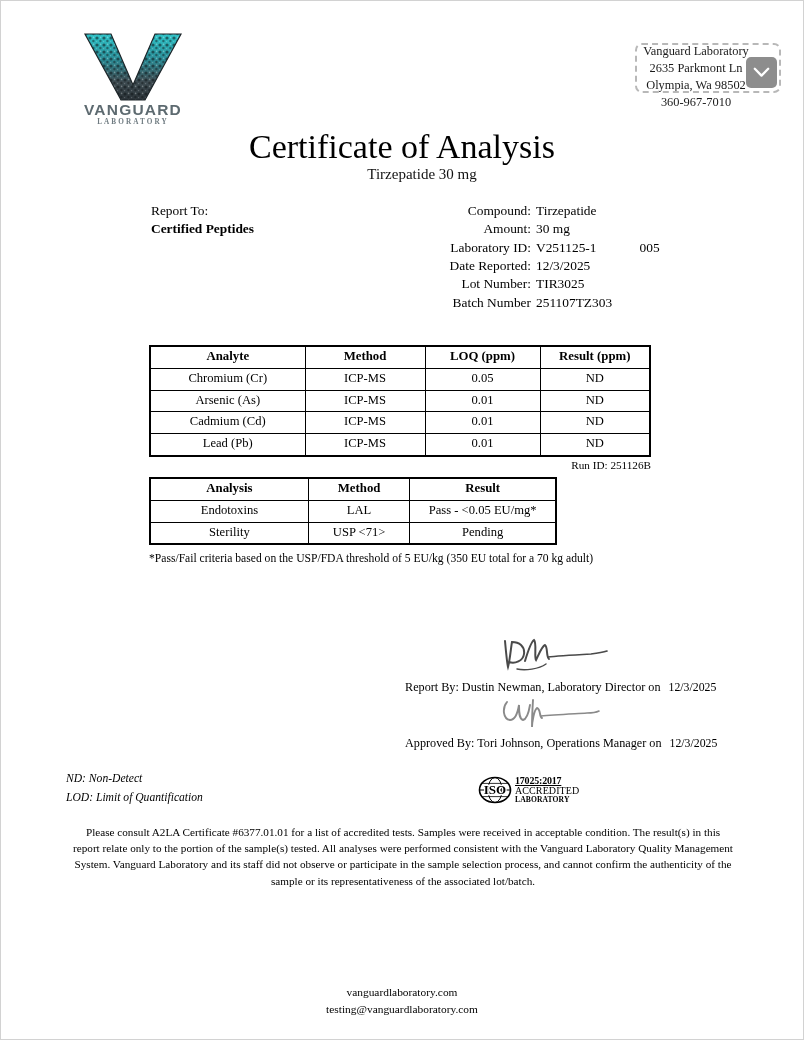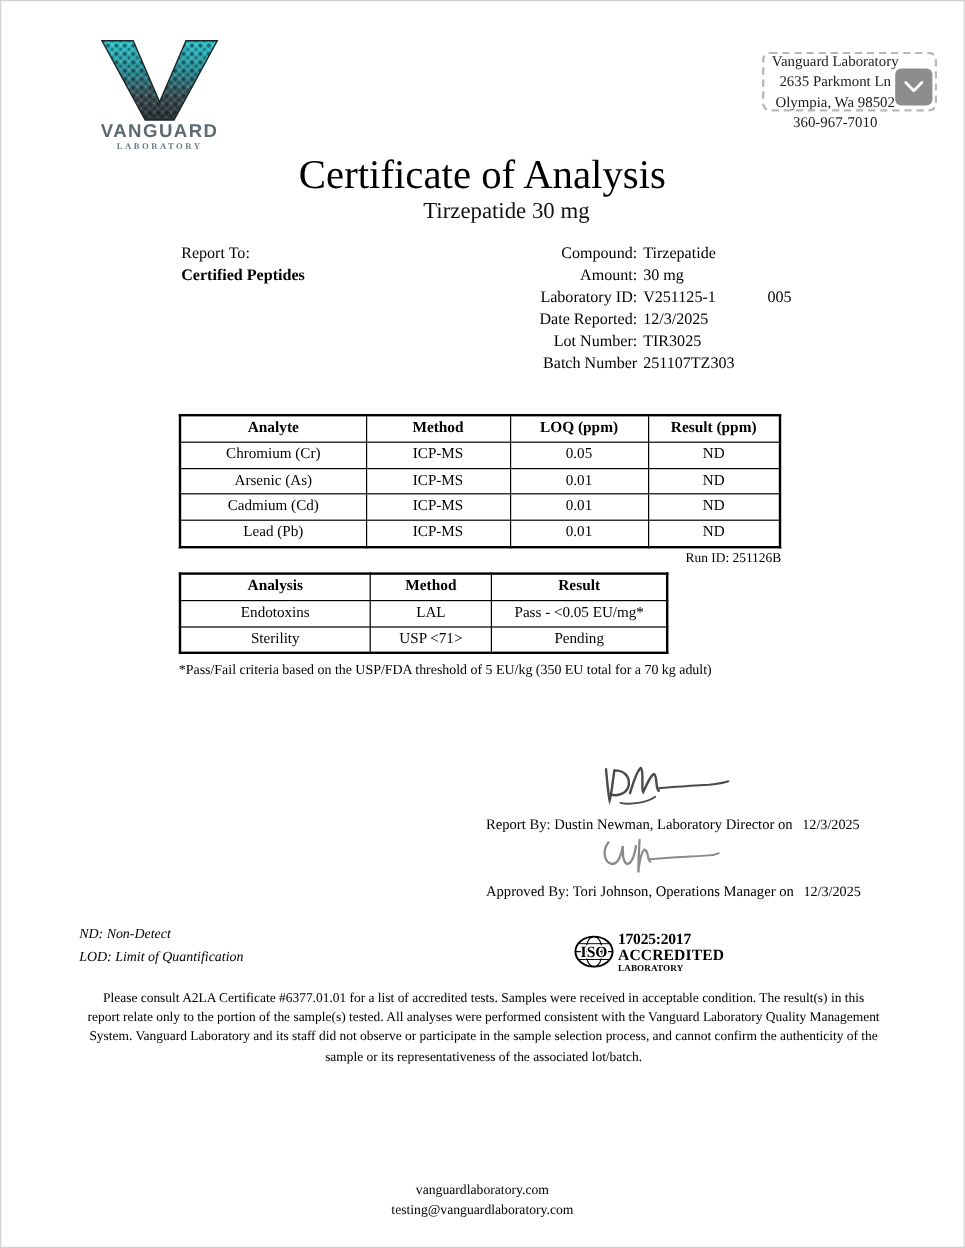--- a/index.html
+++ b/index.html
@@ -99,21 +99,21 @@
     text-align: center;
     font-size: 34px;
     line-height: 1.15;
     color: #000;
   }
   .subtitle {
     position: absolute;
     top: 165px;
     left: 0; right: 0;
     text-align: center;
-    font-size: 19px;
+    font-size: 15px;
     color: #111;
     padding-left: 40px;
   }
 
   
   .report-to {
     position: absolute;
     left: 150px;
     top: 201px;
     font-size: 13.4px;
@@ -231,22 +231,22 @@
     top: 775px;
     display: flex;
     align-items: center;
     gap: 3px;
   }
   .iso-text {
     font-family: "Liberation Serif", serif;
     line-height: 1.02;
     color: #000;
   }
-  .iso-t1 { font-size: 13px; font-weight: bold; letter-spacing: -0.2px; }
-  .iso-t2 { font-size: 13px; font-weight: bold; letter-spacing: 0.1px; }
+  .iso-t1 { font-size: 10px; font-weight: bold; letter-spacing: -0.2px; text-decoration: underline; }
+  .iso-t2 { font-size: 10px; font-weight: normal; letter-spacing: 0.1px; }
   .iso-t3 { font-size: 7.6px; font-weight: bold; letter-spacing: 0.1px; }
 
   
   .disclaimer {
     position: absolute;
     left: 72px;
     top: 823px;
     width: 660px;
     text-align: center;
     font-size: 11.2px;

